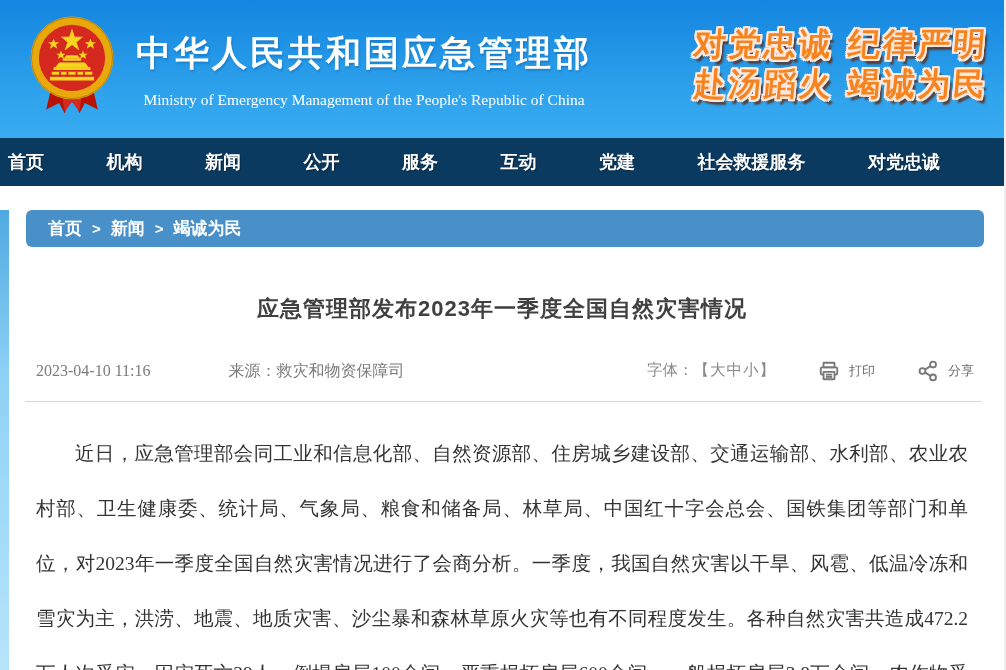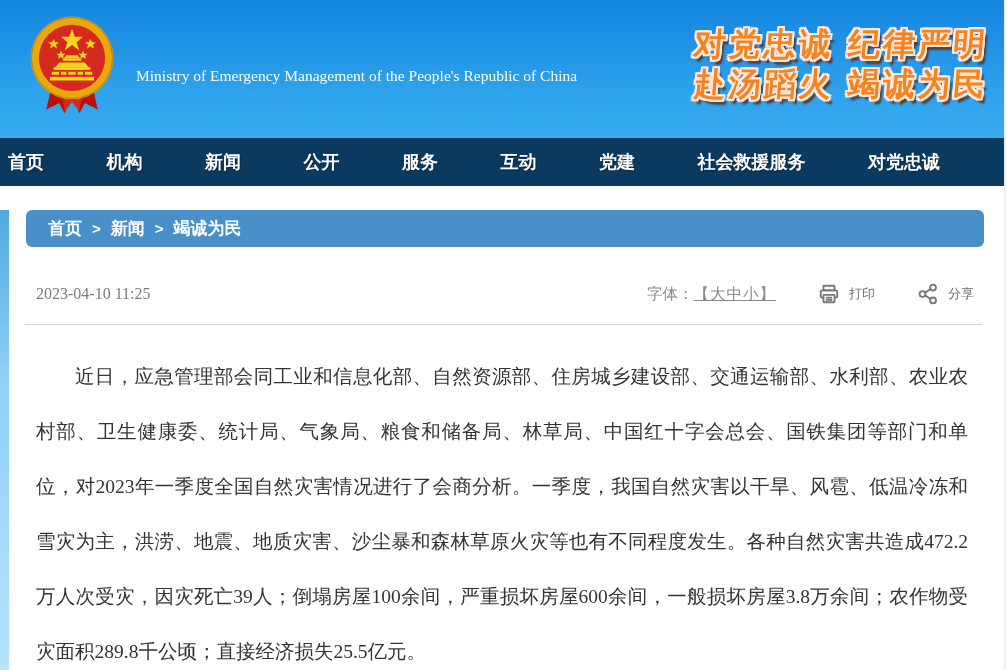--- a/index.html
+++ b/index.html
@@ -22,20 +22,21 @@
   .header-title {
     font-size: 35px; font-weight: bold; letter-spacing: 3px; color: #ffffff;
     font-family: "Liberation Sans", "DejaVu Sans", sans-serif;
     text-shadow: 1px 2px 2px rgba(0,60,120,0.25);
     white-space: nowrap;
   }
   .header-subtitle {
     margin-top: 14px; font-size: 15.5px; color: #ffffff;
     font-family: "Liberation Serif", "DejaVu Serif", serif;
     white-space: nowrap;
+    text-align: center;
   }
   .slogan {
     position: absolute; right: 16px; top: 24px; text-align: center;
   }
   .slogan-line {
     font-weight: bold; font-size: 32px; letter-spacing: 3px; line-height: 40px;
     color: #f5831f;
     font-family: "DejaVu Sans", sans-serif;
     transform: skewX(-5deg);
     white-space: nowrap;
@@ -78,23 +79,23 @@
   }
 
   .meta-row {
     margin: 36px 30px 0 36px;
     display: flex; align-items: center;
     color: #7b7b7b; font-size: 16px;
     font-family: "Liberation Serif", "DejaVu Serif", serif;
   }
   .meta-date { white-space: nowrap; }
   .meta-source { margin-left: 78px; white-space: nowrap; }
-  .meta-right { margin-left: auto; display: flex; align-items: center; }
+  .meta-right { margin-left: auto; display: flex; }
   .font-label, .font-sizes { color: #8a8a8a; font-family: "Liberation Sans", sans-serif; font-size: 15.5px; }
-  .font-sizes { cursor: pointer; letter-spacing: 1px; text-decoration: underline; }
+  .font-sizes { cursor: pointer; letter-spacing: 1px; }
   .meta-action { display: flex; align-items: center; margin-left: 42px; cursor: pointer; color: #7b7b7b; }
   .meta-action .icon { width: 22px; height: 22px; margin-right: 9px; }
   .meta-action .icon svg { width: 100%; height: 100%; stroke: #777777; fill: none; stroke-width: 2; }
   .meta-action-label { font-size: 13px; font-family: "Liberation Sans", sans-serif; color: #6e6e6e; }
 
   .divider { margin: 19px 22px 0 25px; border-top: 1px solid #d6d6d6; height: 0; }
 
   .article-body {
     margin: 24px 36px 0 36px;
     font-family: "Liberation Serif", "DejaVu Serif", serif;
@@ -136,20 +137,21 @@
           <path d="M41 48.5 L44 45 L56 45 L59 48.5 Z" fill="#f7d51e"></path>
           <rect x="28" y="63" width="44" height="3.2" fill="#f7d51e"></rect>
           <rect x="26" y="68.5" width="48" height="4" fill="#f7d51e"></rect>
           <rect x="36" y="63" width="2" height="5.5" fill="#d5281e"></rect>
           <rect x="44" y="63" width="2" height="5.5" fill="#d5281e"></rect>
           <rect x="54" y="63" width="2" height="5.5" fill="#d5281e"></rect>
           <rect x="62" y="63" width="2" height="5.5" fill="#d5281e"></rect>
         </svg>
       </span>
       <span class="header-titles">
+        <div class="header-title">中华人民共和国应急管理部</div>
         <div class="header-subtitle">Ministry of Emergency Management of the People's Republic of China</div>
       </span>
     </a>
     <div class="slogan">
       <div class="slogan-line">对党忠诚 纪律严明</div>
       <div class="slogan-line">赴汤蹈火 竭诚为民</div>
     </div>
   </div>
 
   <div class="nav">
@@ -168,23 +170,25 @@
     <div class="left-strip"></div>
 
     <div class="breadcrumb">
       <span class="crumb">首页</span>
       <span class="sep">&gt;</span>
       <span class="crumb">新闻</span>
       <span class="sep">&gt;</span>
       <span class="crumb">竭诚为民</span>
     </div>
 
+    <h1 class="article-title">应急管理部发布2023年一季度全国自然灾害情况</h1>
 
     <div class="meta-row">
-      <span class="meta-date">2023-04-10 11:25</span>
+      <span class="meta-date">2023-04-10 11:16</span>
+      <span class="meta-source">来源：救灾和物资保障司</span>
       <span class="meta-right">
         <span class="font-label">字体：</span>
         <span class="font-sizes">【大中小】</span>
         <span class="meta-action">
           <span class="icon">
             <svg viewBox="0 0 24 24">
               <rect x="6" y="3" width="12" height="5" rx="0.5"></rect>
               <rect x="3" y="8" width="18" height="8" rx="1.5"></rect>
               <rect x="6" y="13" width="12" height="8" rx="0.5" fill="#ffffff"></rect>
               <line x1="8.5" y1="16" x2="15.5" y2="16"></line>

